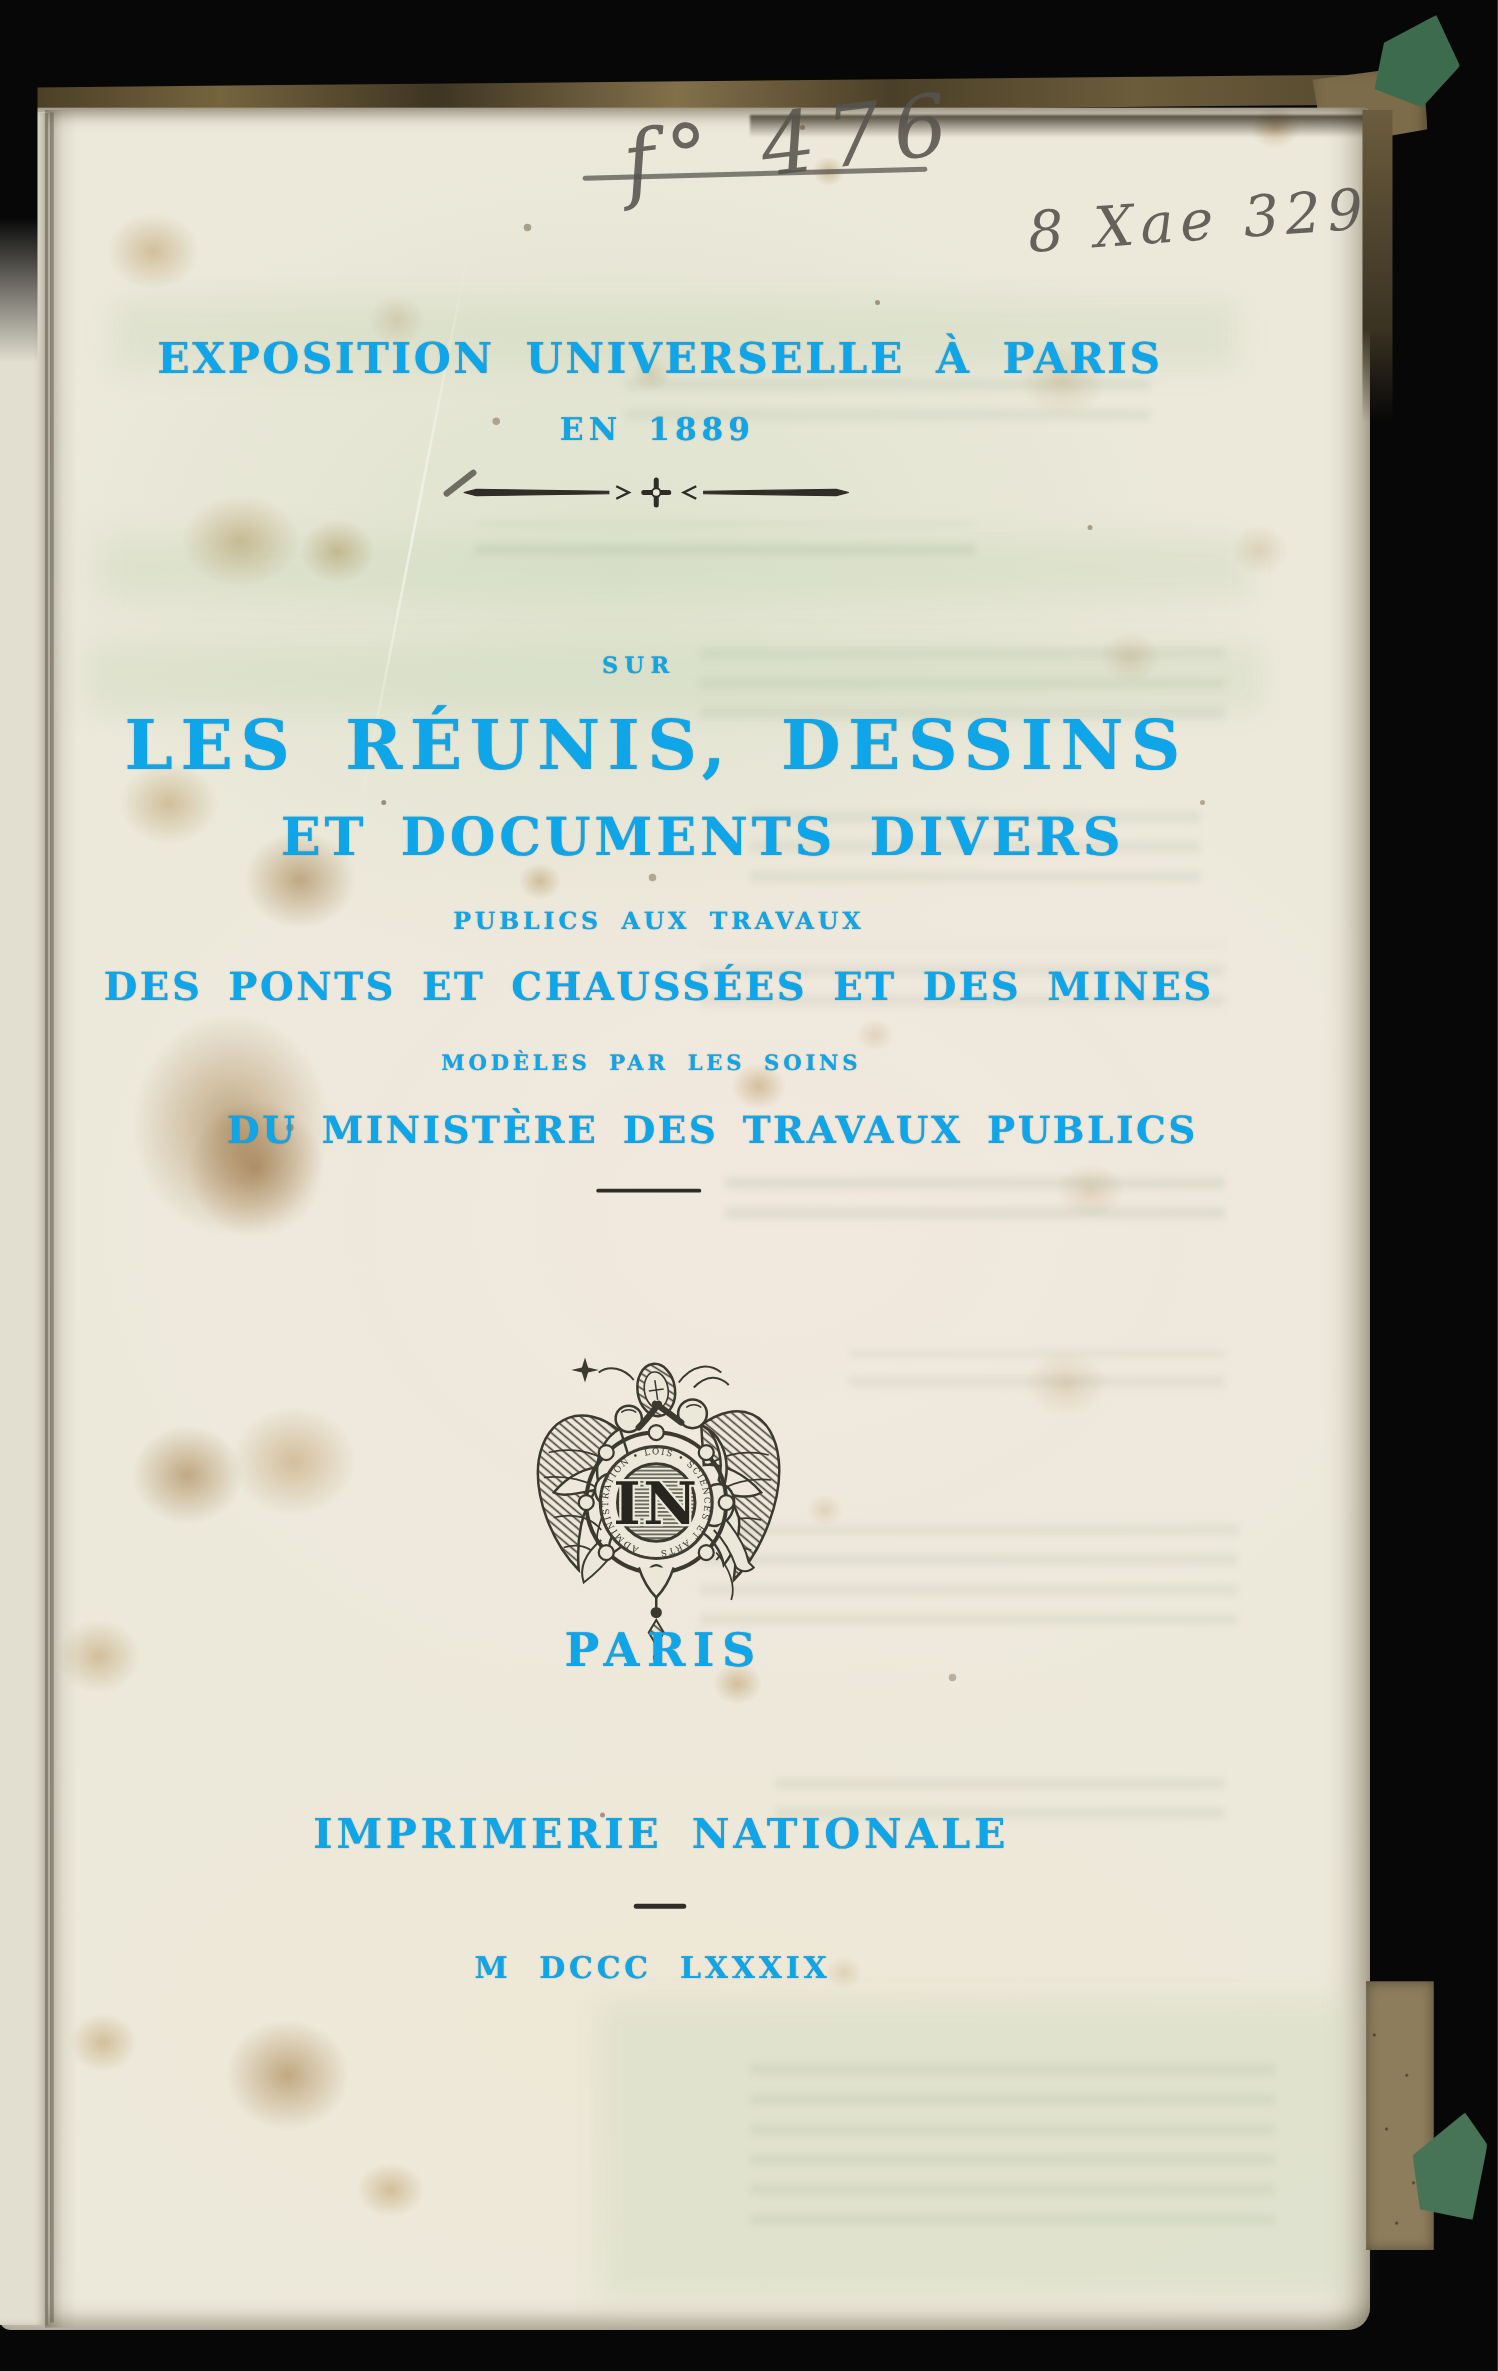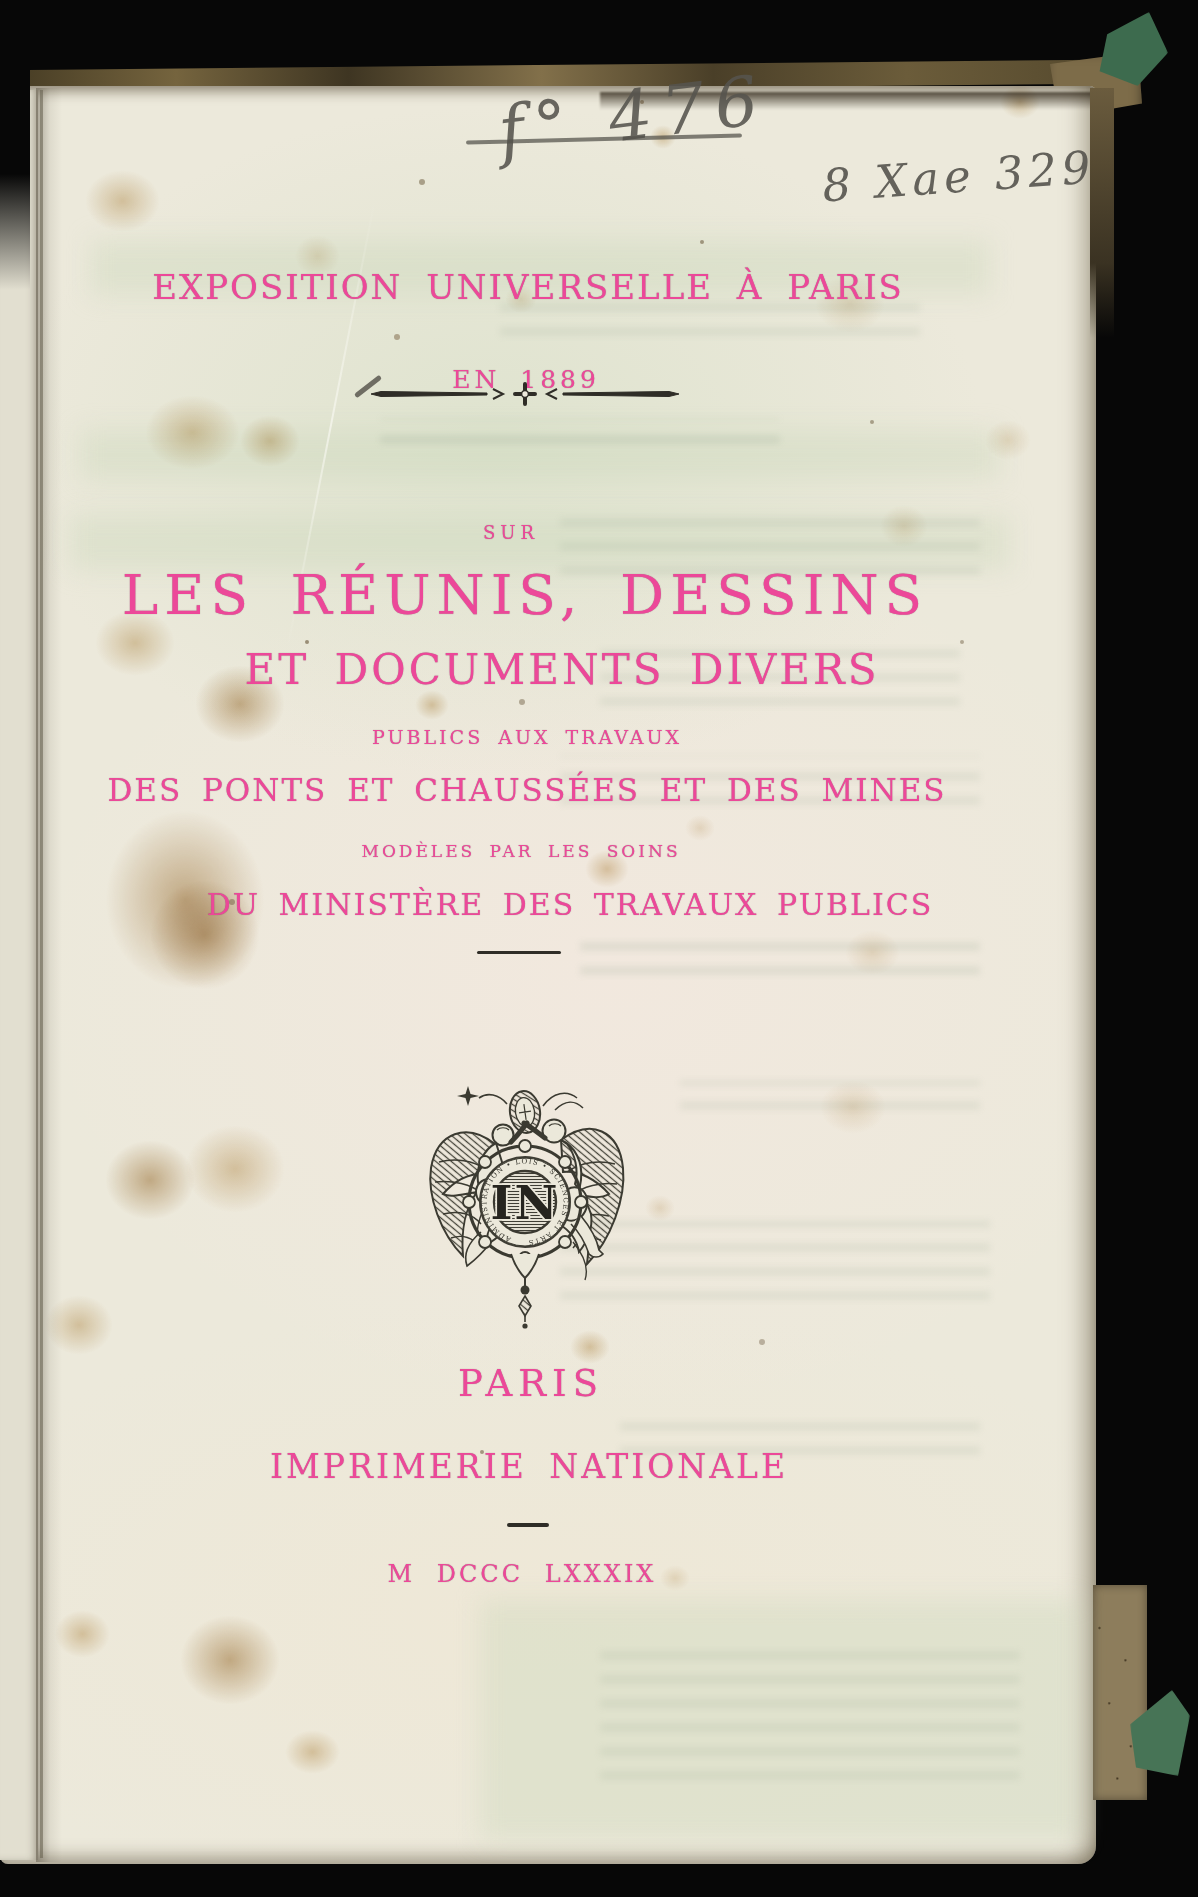--- a/index.html
+++ b/index.html
@@ -63,33 +63,33 @@
       215px 60px 0 1px rgba(90,70,40,.4), 565px -220px 0 0 rgba(90,70,40,.45),
       -75px 260px 0 1px rgba(90,70,40,.4), 175px 810px 0 0 rgba(90,70,40,.5),
       455px 700px 0 1px rgba(90,70,40,.35), 335px -540px 0 0 rgba(90,70,40,.5),
       655px 0px 0 0 rgba(90,70,40,.4), 90px -305px 0 1px rgba(110,85,50,.45);}
   .scratch{position:absolute;left:330px;top:195px;width:2px;height:460px;
     background:linear-gradient(to bottom,rgba(250,250,244,0),rgba(250,250,244,.65),rgba(250,250,244,0));
     transform:rotate(11deg);}
 
   
   .print{position:absolute;transform:translateX(-50%);line-height:1;white-space:nowrap;
-    color:#ec4899;font-weight:400;text-shadow:0 0 1px rgba(48,45,38,.45);}
+    color:#0ea5e9;font-weight:700;text-shadow:0 0 1px rgba(48,45,38,.45);}
   .l-expo{left:528px;top:270px;font-size:34px;letter-spacing:2px;word-spacing:11px;}
-  .l-en{left:526px;top:331px;font-size:25px;letter-spacing:4px;word-spacing:8px;margin-top:36px;}
+  .l-en{left:526px;top:331px;font-size:25px;letter-spacing:4px;word-spacing:8px;}
   .l-notices{left:521px;top:451px;font-size:47px;letter-spacing:7px;}
   .l-sur{left:511px;top:524px;font-size:18px;letter-spacing:5px;}
   .l-main1{left:525px;top:568px;font-size:55px;letter-spacing:6px;word-spacing:13px;}
   .l-main2{left:520px;top:649px;font-size:42px;letter-spacing:3px;word-spacing:9px;margin-left:42px;}
   .l-relatifs{left:527px;top:728px;font-size:19px;letter-spacing:3px;word-spacing:6px;}
   .l-pontsmines{left:527px;top:775px;font-size:31px;letter-spacing:2px;word-spacing:8px;}
   .l-reunis{left:521px;top:843px;font-size:17px;letter-spacing:3px;word-spacing:6px;}
   .l-ministere{left:534px;top:890px;font-size:30px;letter-spacing:2px;word-spacing:7px;margin-left:36px;}
   .l-section{left:515px;top:999px;font-size:29px;letter-spacing:6px;word-spacing:12px;}
-  .l-paris{left:531px;top:1365px;font-size:37px;letter-spacing:6px;text-align:center;}
+  .l-paris{left:531px;top:1302px;font-size:37px;letter-spacing:6px;text-align:center;}
   .l-imprimerie{left:529px;top:1450px;font-size:33px;letter-spacing:3px;word-spacing:9px;}
   .l-year{left:522px;top:1562px;font-size:24px;letter-spacing:3px;word-spacing:11px;}
   .rule{position:absolute;background:#2f2d27;height:3px;border-radius:2px;}
   .rule1{left:477px;top:951px;width:84px;}
   .rule2{left:507px;top:1523px;width:42px;height:4px;}
 
   
   .hw{position:absolute;font-style:italic;font-weight:400;color:#56544e;white-space:nowrap;}
   .hw-old{left:498px;top:76px;font-size:68px;letter-spacing:10px;transform:rotate(-7deg);opacity:.88;}
   .hw-strike{position:absolute;left:466px;top:137px;width:276px;height:4px;background:rgba(82,80,74,.72);

